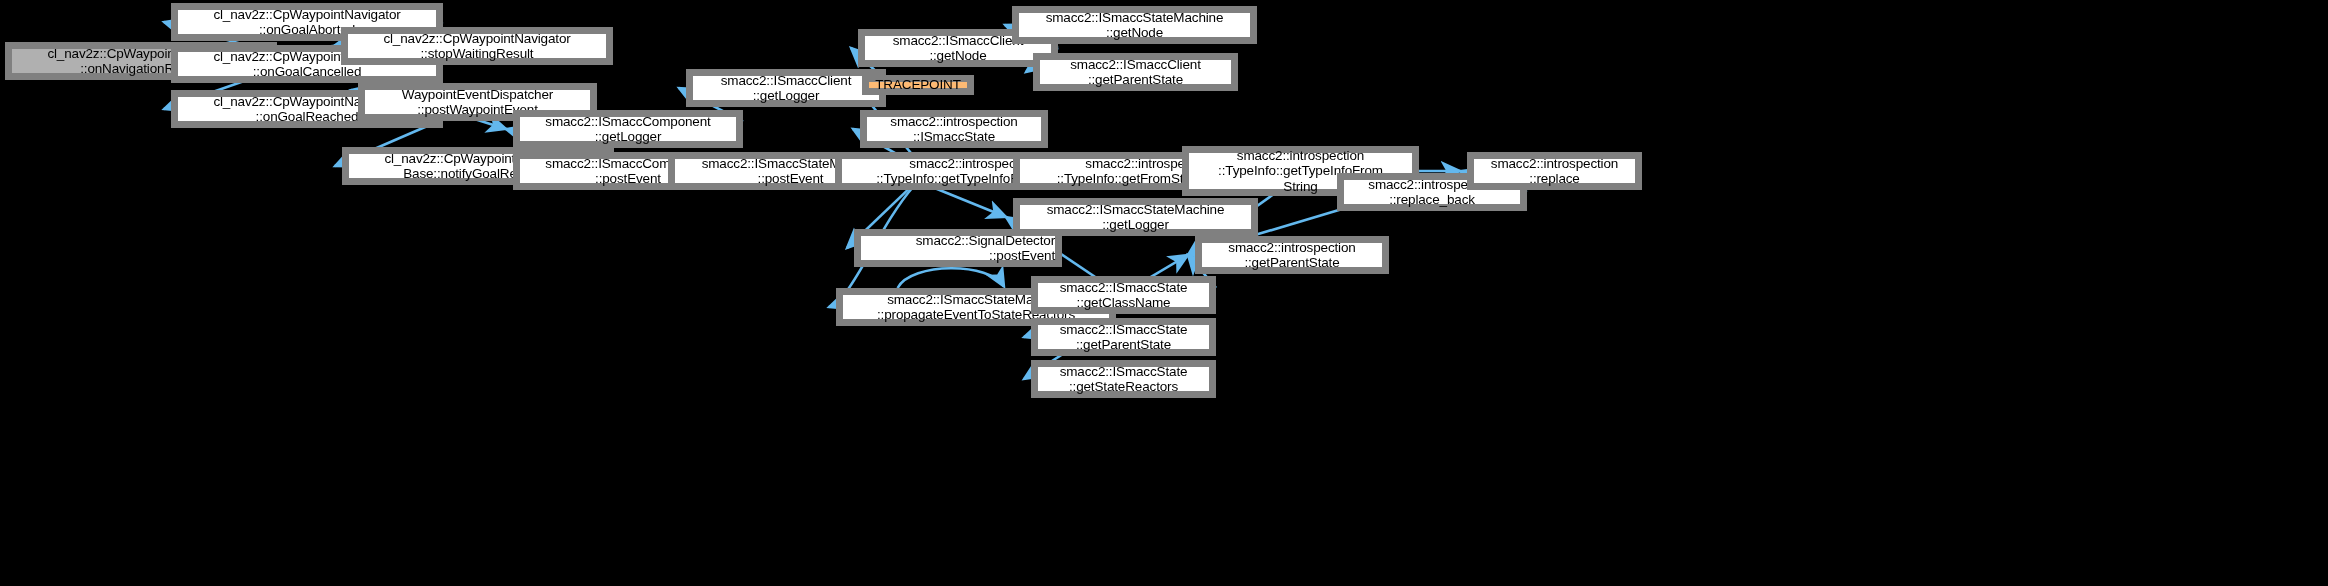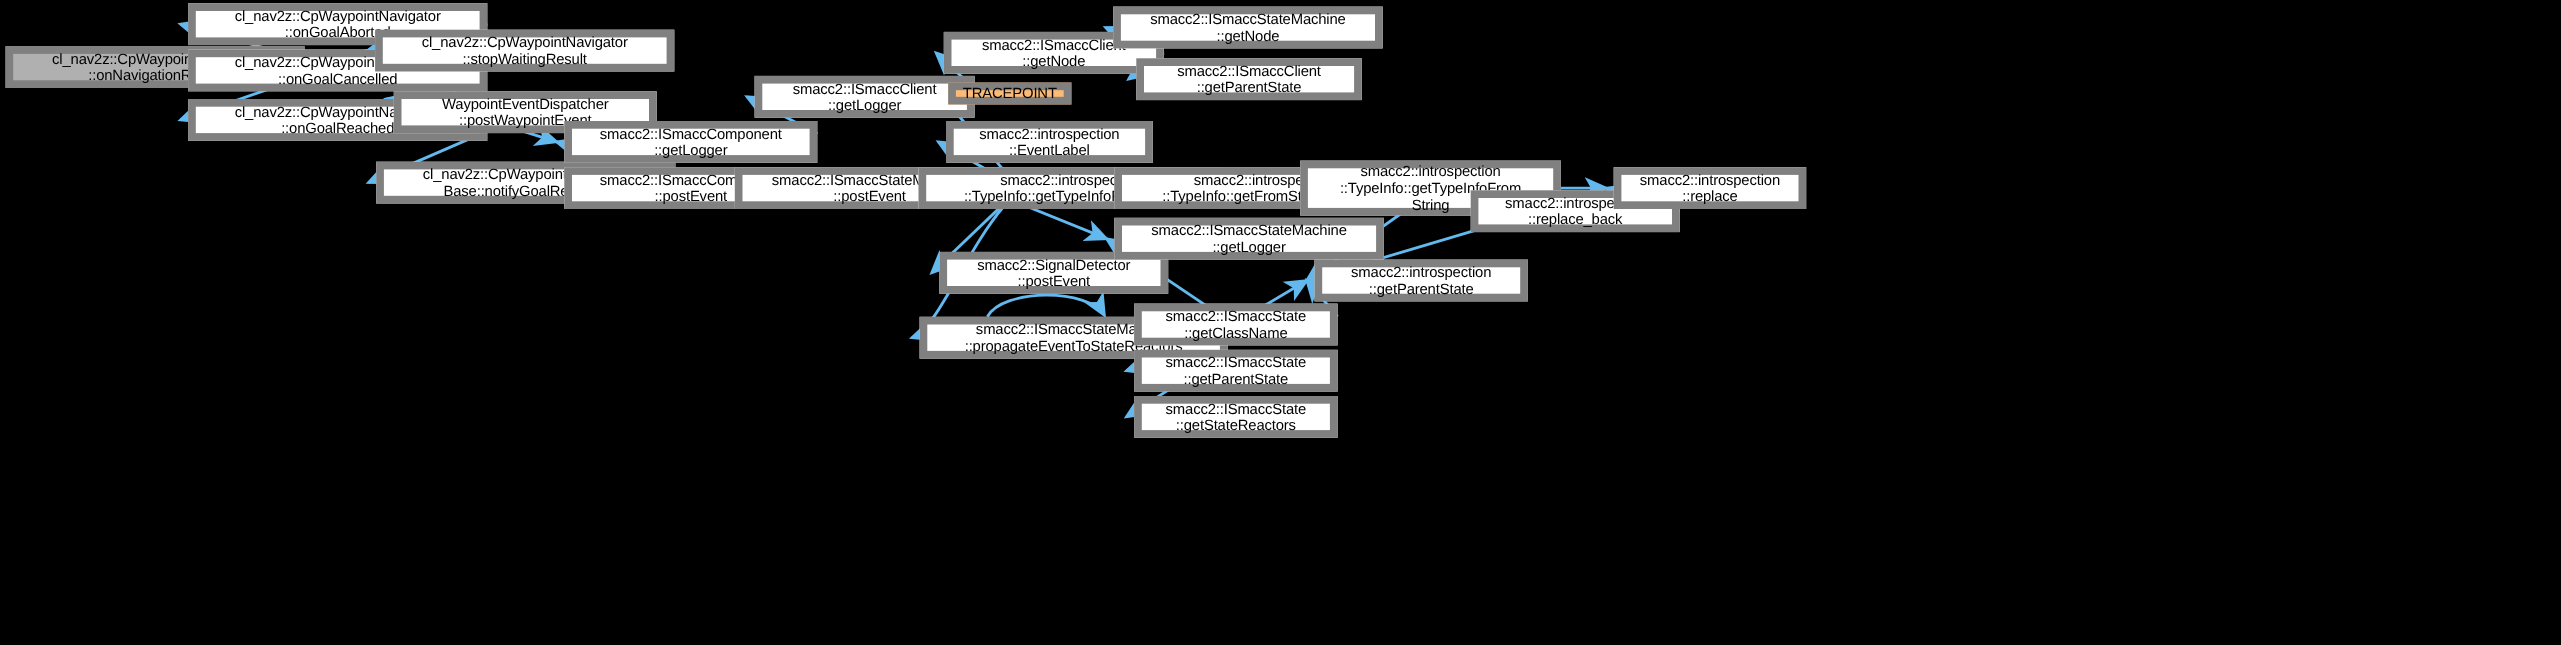--- a/index.html
+++ b/index.html
@@ -104,23 +104,23 @@
       <div class="node" style="left: 171px; top: 90px; width: 272px; height: 38px; background: rgb(255, 255, 255); border-color: rgb(128, 128, 128);"><span class="ln">cl_nav2z::CpWaypointNavigator</span><span class="ln">::onGoalReached</span></div>
       <div class="node" style="left: 341px; top: 27px; width: 272px; height: 38px; background: rgb(255, 255, 255); border-color: rgb(128, 128, 128);"><span class="ln">cl_nav2z::CpWaypointNavigator</span><span class="ln">::stopWaitingResult</span></div>
       <div class="node" style="left: 358px; top: 71px; width: 239px; height: 38px; background: rgb(255, 255, 255); border-color: rgb(128, 128, 128); margin-top: 12px;"><span class="ln">WaypointEventDispatcher</span><span class="ln">::postWaypointEvent</span></div>
       <div class="node" style="left: 342px; top: 147px; width: 272px; height: 38px; background: rgb(255, 255, 255); border-color: rgb(128, 128, 128);"><span class="ln">cl_nav2z::CpWaypointNavigator</span><span class="ln">Base::notifyGoalReached</span></div>
       <div class="node" style="left: 513px; top: 110px; width: 230px; height: 38px; background: rgb(255, 255, 255); border-color: rgb(128, 128, 128);"><span class="ln">smacc2::ISmaccComponent</span><span class="ln">::getLogger</span></div>
       <div class="node" style="left: 513px; top: 152px; width: 230px; height: 38px; background: rgb(255, 255, 255); border-color: rgb(128, 128, 128);"><span class="ln">smacc2::ISmaccComponent</span><span class="ln">::postEvent</span></div>
       <div class="node" style="left: 686px; top: 69px; width: 200px; height: 38px; background: rgb(255, 255, 255); border-color: rgb(128, 128, 128);"><span class="ln">smacc2::ISmaccClient</span><span class="ln">::getLogger</span></div>
       <div class="node" style="left: 668px; top: 152px; width: 245px; height: 38px; background: rgb(255, 255, 255); border-color: rgb(128, 128, 128);"><span class="ln">smacc2::ISmaccStateMachine</span><span class="ln">::postEvent</span></div>
       <div class="node" style="left: 858px; top: 29px; width: 200px; height: 38px; background: rgb(255, 255, 255); border-color: rgb(128, 128, 128);"><span class="ln">smacc2::ISmaccClient</span><span class="ln">::getNode</span></div>
       <div class="node" style="left: 862px; top: 75px; width: 112px; height: 20px; background: #fdba74; border-color: rgb(128, 128, 128);"><span class="ln">TRACEPOINT</span></div>
-      <div class="node" style="left: 860px; top: 110px; width: 188px; height: 38px; background: rgb(255, 255, 255); border-color: rgb(128, 128, 128);"><span class="ln">smacc2::introspection</span><span class="ln">::EventLabel</span></div>
+      <div class="node" style="left: 860px; top: 110px; width: 188px; height: 38px; background: rgb(255, 255, 255); border-color: rgb(128, 128, 128);"><span class="ln">smacc2::introspection</span><span class="ln">::ISmaccState</span></div>
       <div class="node" style="left: 835px; top: 152px; width: 276px; height: 38px; background: rgb(255, 255, 255); border-color: rgb(128, 128, 128);"><span class="ln">smacc2::introspection</span><span class="ln">::TypeInfo::getTypeInfoFromType</span></div>
-      <div class="node" style="left: 854px; top: 229px; width: 208px; height: 38px; background: rgb(255, 255, 255); border-color: rgb(128, 128, 128);"><span class="ln">smacc2::SignalDetector</span><span class="ln">::postEvent</span></div>
+      <div class="node" style="left: 854px; top: 229px; width: 208px; height: 38px; background: rgb(255, 255, 255); border-color: rgb(128, 128, 128); align-items: flex-end;"><span class="ln">smacc2::SignalDetector</span><span class="ln">::postEvent</span></div>
       <div class="node" style="left: 836px; top: 288px; width: 280px; height: 38px; background: rgb(255, 255, 255); border-color: rgb(128, 128, 128);"><span class="ln">smacc2::ISmaccStateMachine</span><span class="ln">::propagateEventToStateReactors</span></div>
       <div class="node" style="left: 1012px; top: 6px; width: 245px; height: 38px; background: rgb(255, 255, 255); border-color: rgb(128, 128, 128);"><span class="ln">smacc2::ISmaccStateMachine</span><span class="ln">::getNode</span></div>
       <div class="node" style="left: 1033px; top: 53px; width: 205px; height: 38px; background: rgb(255, 255, 255); border-color: rgb(128, 128, 128);"><span class="ln">smacc2::ISmaccClient</span><span class="ln">::getParentState</span></div>
       <div class="node" style="left: 1013px; top: 152px; width: 272px; height: 38px; background: rgb(255, 255, 255); border-color: rgb(128, 128, 128);"><span class="ln">smacc2::introspection</span><span class="ln">::TypeInfo::getFromStdTypeInfo</span></div>
       <div class="node" style="left: 1013px; top: 198px; width: 245px; height: 38px; background: rgb(255, 255, 255); border-color: rgb(128, 128, 128);"><span class="ln">smacc2::ISmaccStateMachine</span><span class="ln">::getLogger</span></div>
       <div class="node" style="left: 1031px; top: 276px; width: 185px; height: 38px; background: rgb(255, 255, 255); border-color: rgb(128, 128, 128);"><span class="ln">smacc2::ISmaccState</span><span class="ln">::getClassName</span></div>
       <div class="node" style="left: 1031px; top: 318px; width: 185px; height: 38px; background: rgb(255, 255, 255); border-color: rgb(128, 128, 128);"><span class="ln">smacc2::ISmaccState</span><span class="ln">::getParentState</span></div>
       <div class="node" style="left: 1031px; top: 360px; width: 185px; height: 38px; background: rgb(255, 255, 255); border-color: rgb(128, 128, 128);"><span class="ln">smacc2::ISmaccState</span><span class="ln">::getStateReactors</span></div>
       <div class="node" style="left: 1182px; top: 146px; width: 237px; height: 50px; background: rgb(255, 255, 255); border-color: rgb(128, 128, 128);"><span class="ln">smacc2::introspection</span><span class="ln">::TypeInfo::getTypeInfoFrom</span><span class="ln">String</span></div>
       <div class="node" style="left: 1195px; top: 236px; width: 194px; height: 38px; background: rgb(255, 255, 255); border-color: rgb(128, 128, 128);"><span class="ln">smacc2::introspection</span><span class="ln">::getParentState</span></div>

